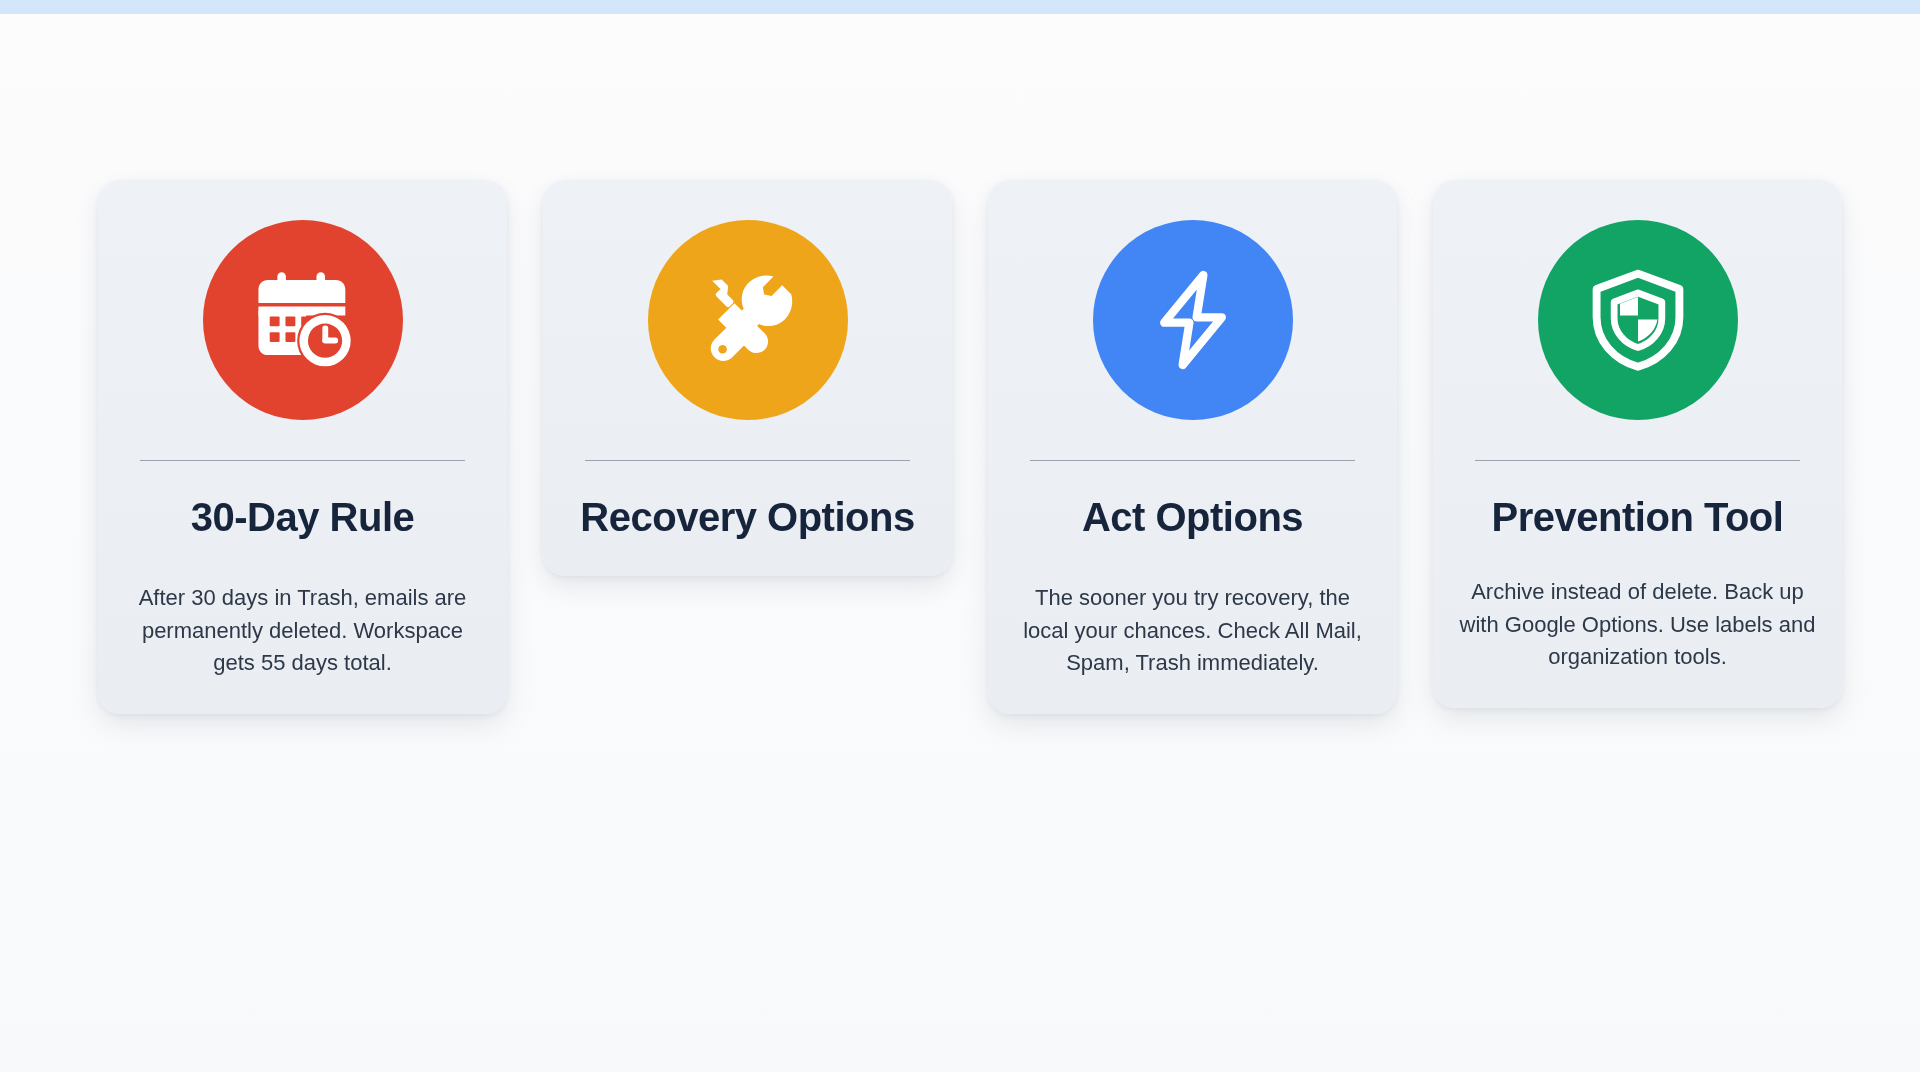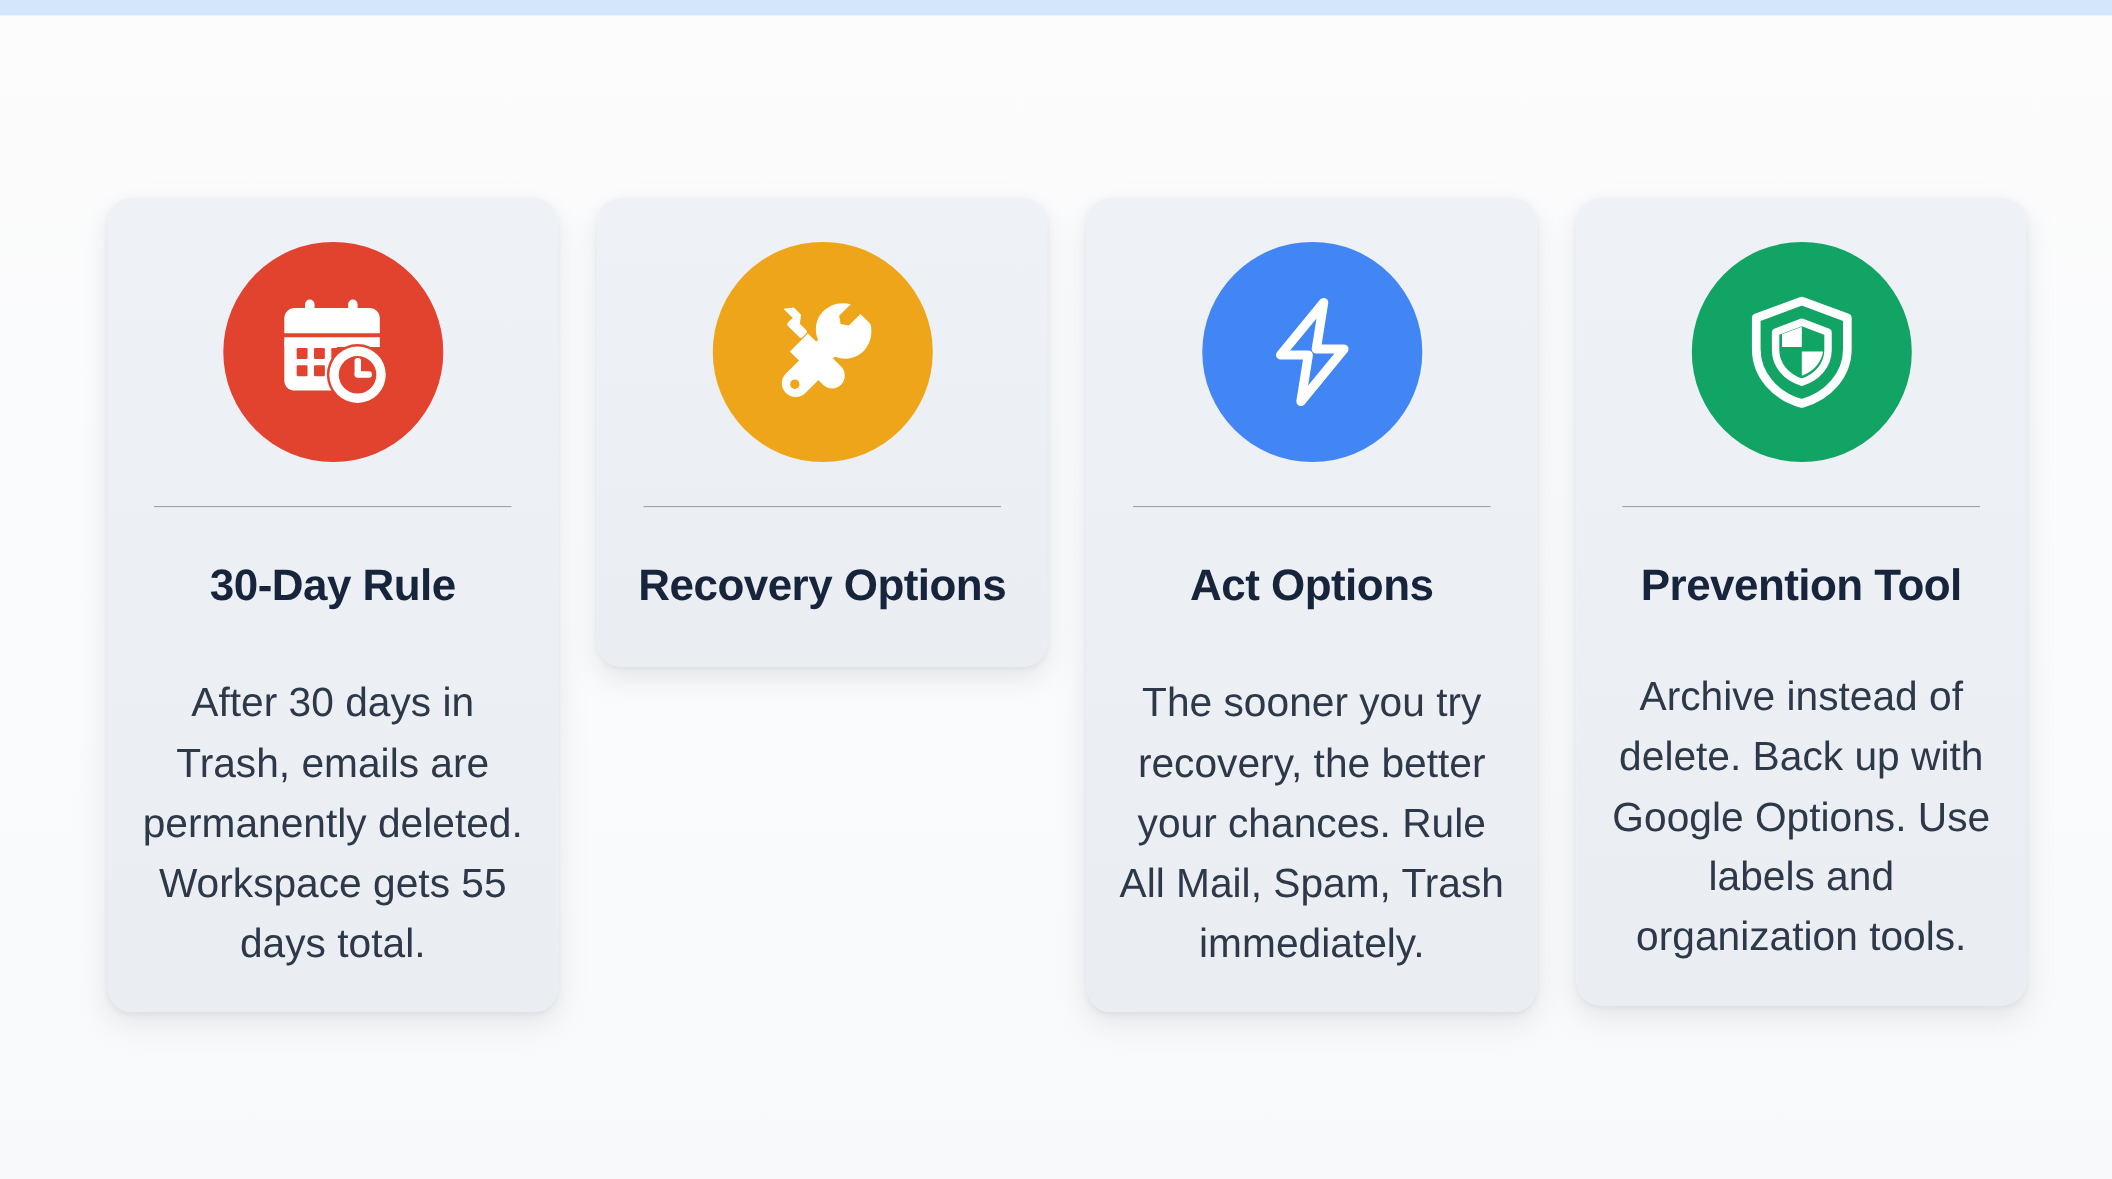--- a/index.html
+++ b/index.html
@@ -71,35 +71,35 @@
 
   .divider {
     width: 325px;
     height: 1px;
     background: #9aa3ad;
     margin-top: 40px;
     margin-bottom: 0;
   }
 
   .card-title {
-    margin: 16px;
+    margin: 1px;
     padding-top: 32px;
     font-size: 40px;
     line-height: 1.18;
     font-weight: 700;
     letter-spacing: -0.5px;
     color: #16243c;
     text-align: center;
     width: 100%;
   }
 
   .card-body {
     margin: 0;
     padding-top: 34px;
-    font-size: 37px;
+    font-size: 22px;
     line-height: 1.48;
     font-weight: 400;
     color: #2d3848;
     text-align: center;
     width: 100%;
   }
 
   
   .card-1 .card-body { padding-top: 40px; }
   .card-3 .card-body { padding-top: 40px; }
@@ -159,21 +159,21 @@
     </div>
 
     <div class="card card-3">
       <div class="icon-circle" style="background:#4285f4;">
         <svg width="108" height="108" viewBox="0 0 24 24" aria-hidden="true">
           <path d="M14.3 2.0 L5.6 12.6 L11.2 12.6 L9.7 22.0 L18.4 11.4 L12.8 11.4 Z" fill="none" stroke="#ffffff" stroke-width="1.85" stroke-linejoin="round" stroke-linecap="round"></path>
         </svg>
       </div>
       <div class="divider"></div>
       <h3 class="card-title">Act Options</h3>
-      <p class="card-body">The sooner you try recovery, the better your chances. Rule All Mail, Spam, Trash immediately.</p>
+      <p class="card-body">The sooner you try recovery, the local your chances. Check All Mail, Spam, Trash immediately.</p>
     </div>
 
     <div class="card card-4">
       <div class="icon-circle" style="background:#12a464;">
         <svg width="108" height="108" viewBox="0 0 24 24" aria-hidden="true">
           <path d="M12 1.7 L21.2 5.1 V11.4 C21.2 16.6 17.4 20.9 12 22.4 C6.6 20.9 2.8 16.6 2.8 11.4 V5.1 Z" fill="none" stroke="#ffffff" stroke-width="1.75" stroke-linejoin="round"></path>
           <path d="M12 6.0 L17.3 8.0 V11.6 C17.3 14.6 15.1 17.2 12 18.1 C8.9 17.2 6.7 14.6 6.7 11.6 V8.0 Z" fill="none" stroke="#ffffff" stroke-width="1.5" stroke-linejoin="round"></path>
           <path d="M12 6.9 L8.0 8.4 V11.0 L12 11.0 Z" fill="#ffffff"></path>
           <path d="M12 11.9 L16.3 11.9 C16.0 14.1 14.3 16.0 12 16.8 Z" fill="#ffffff"></path>
         </svg>

